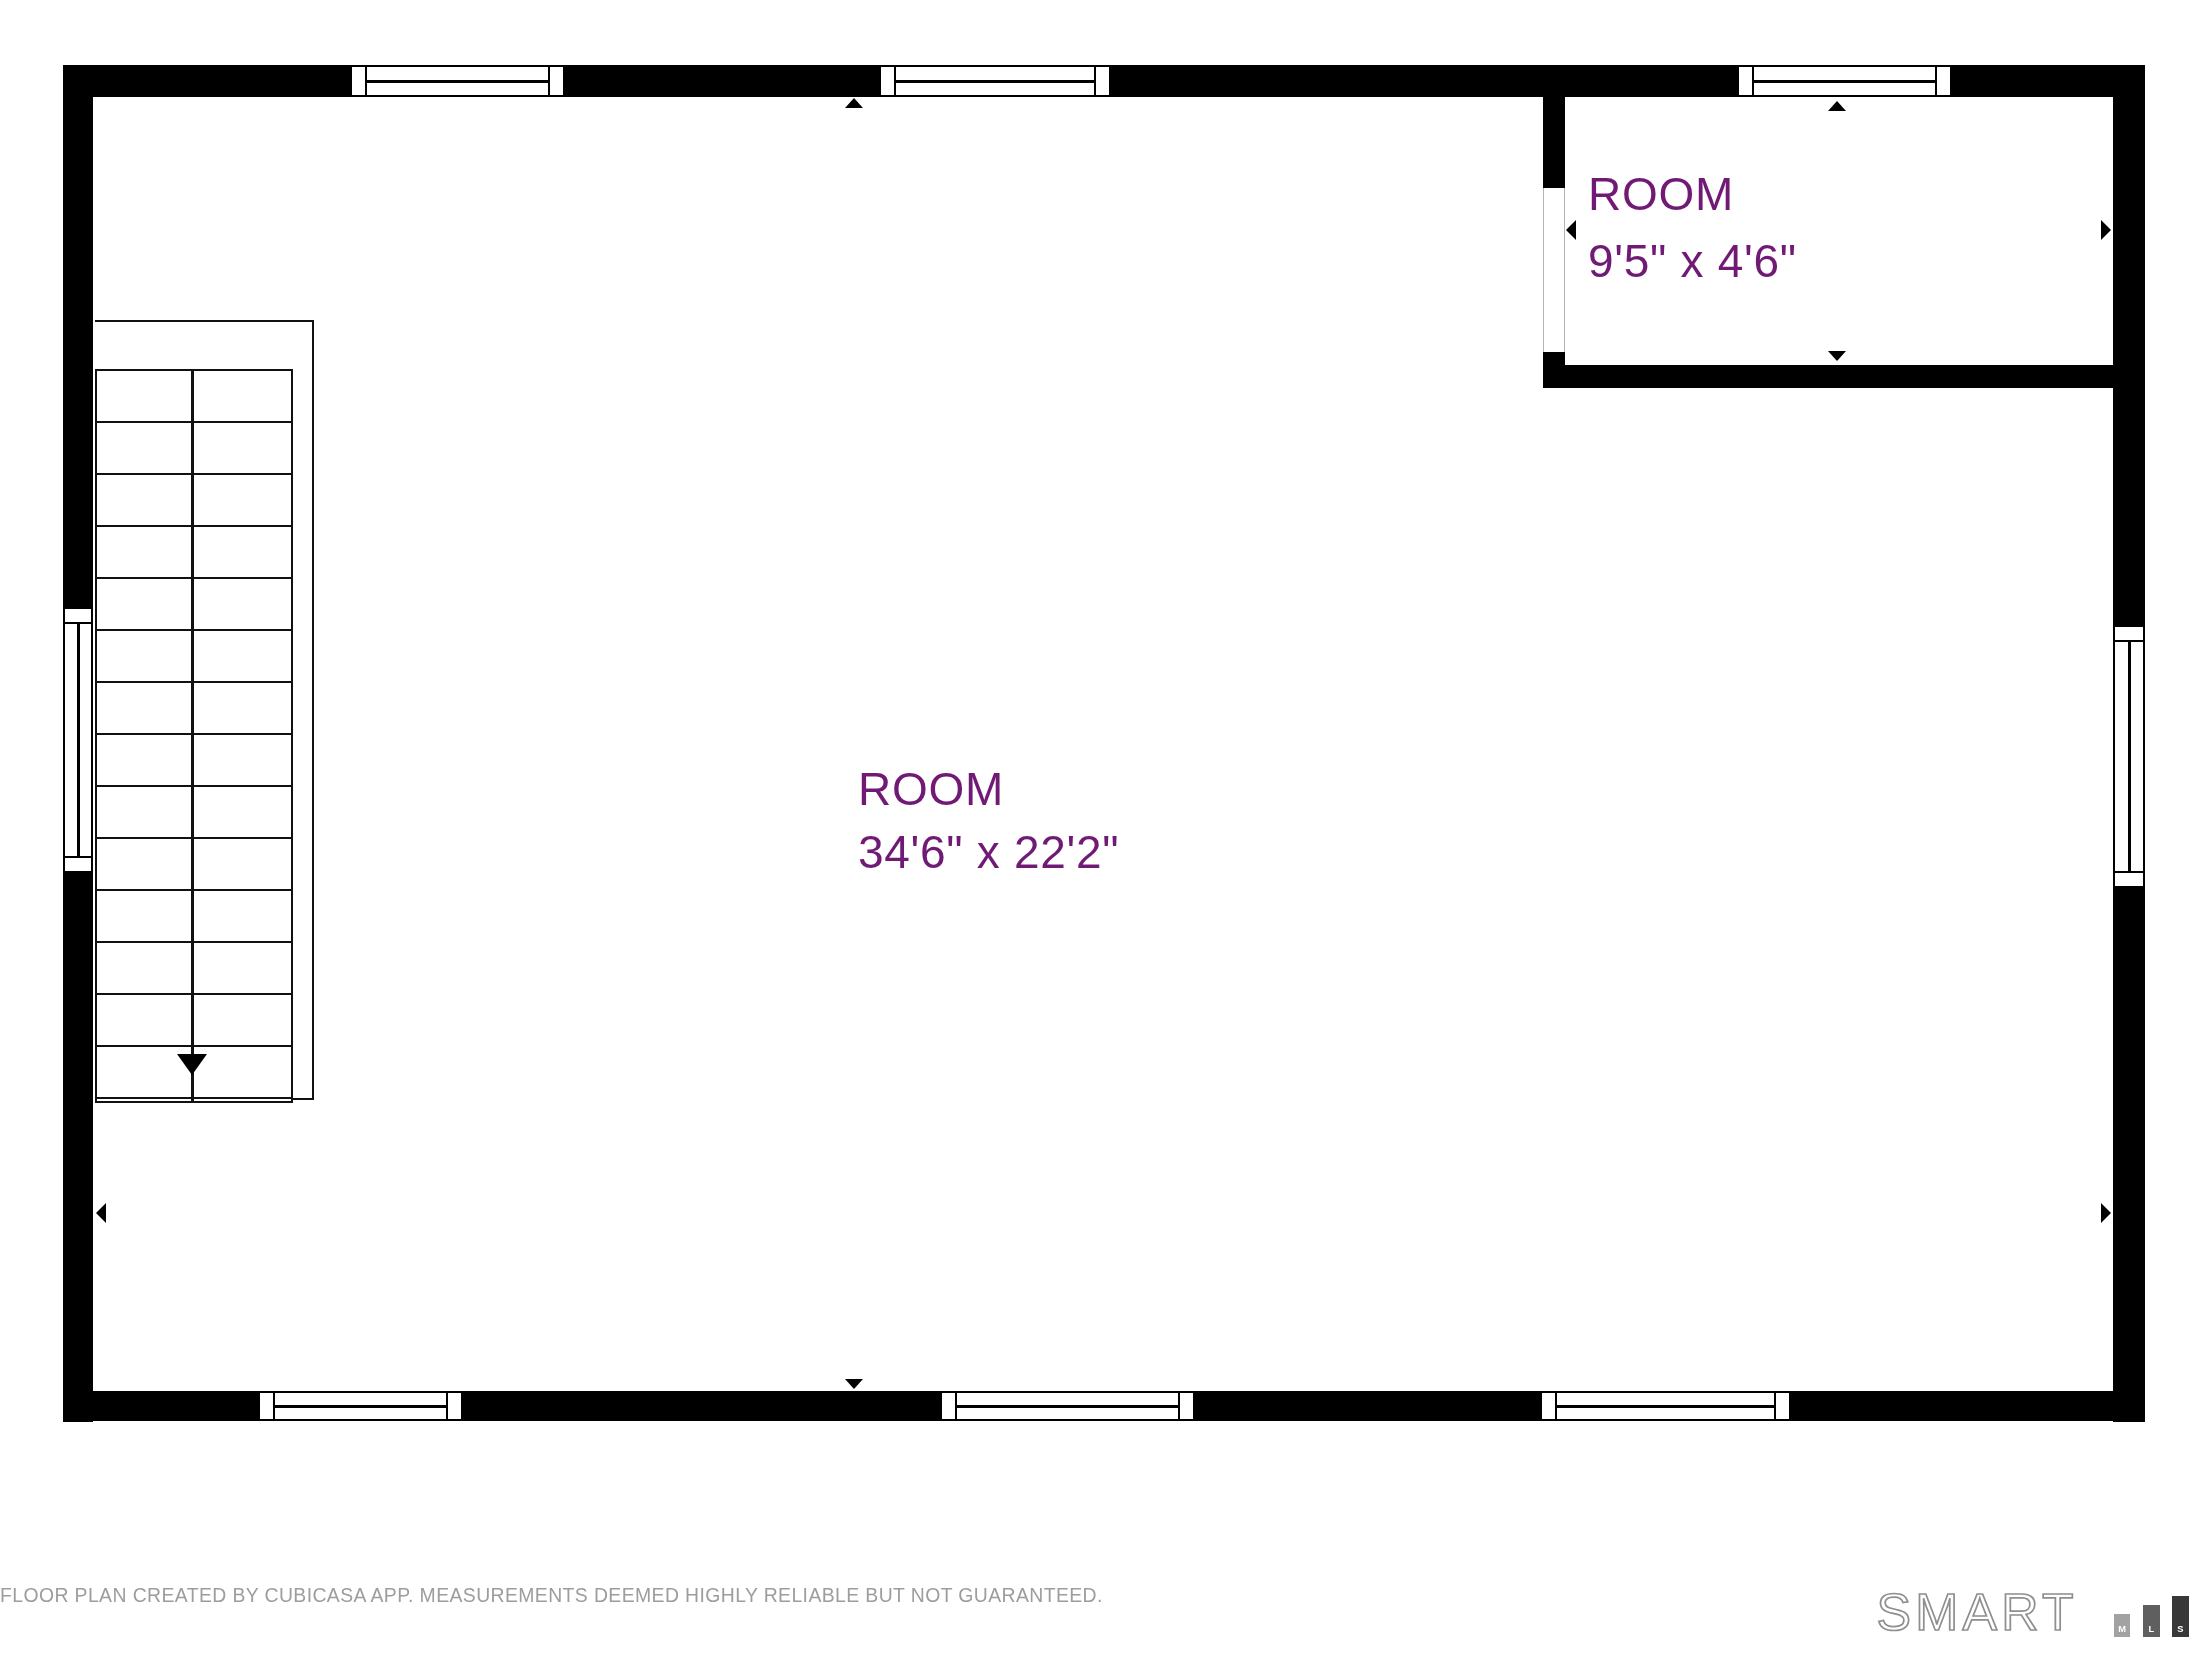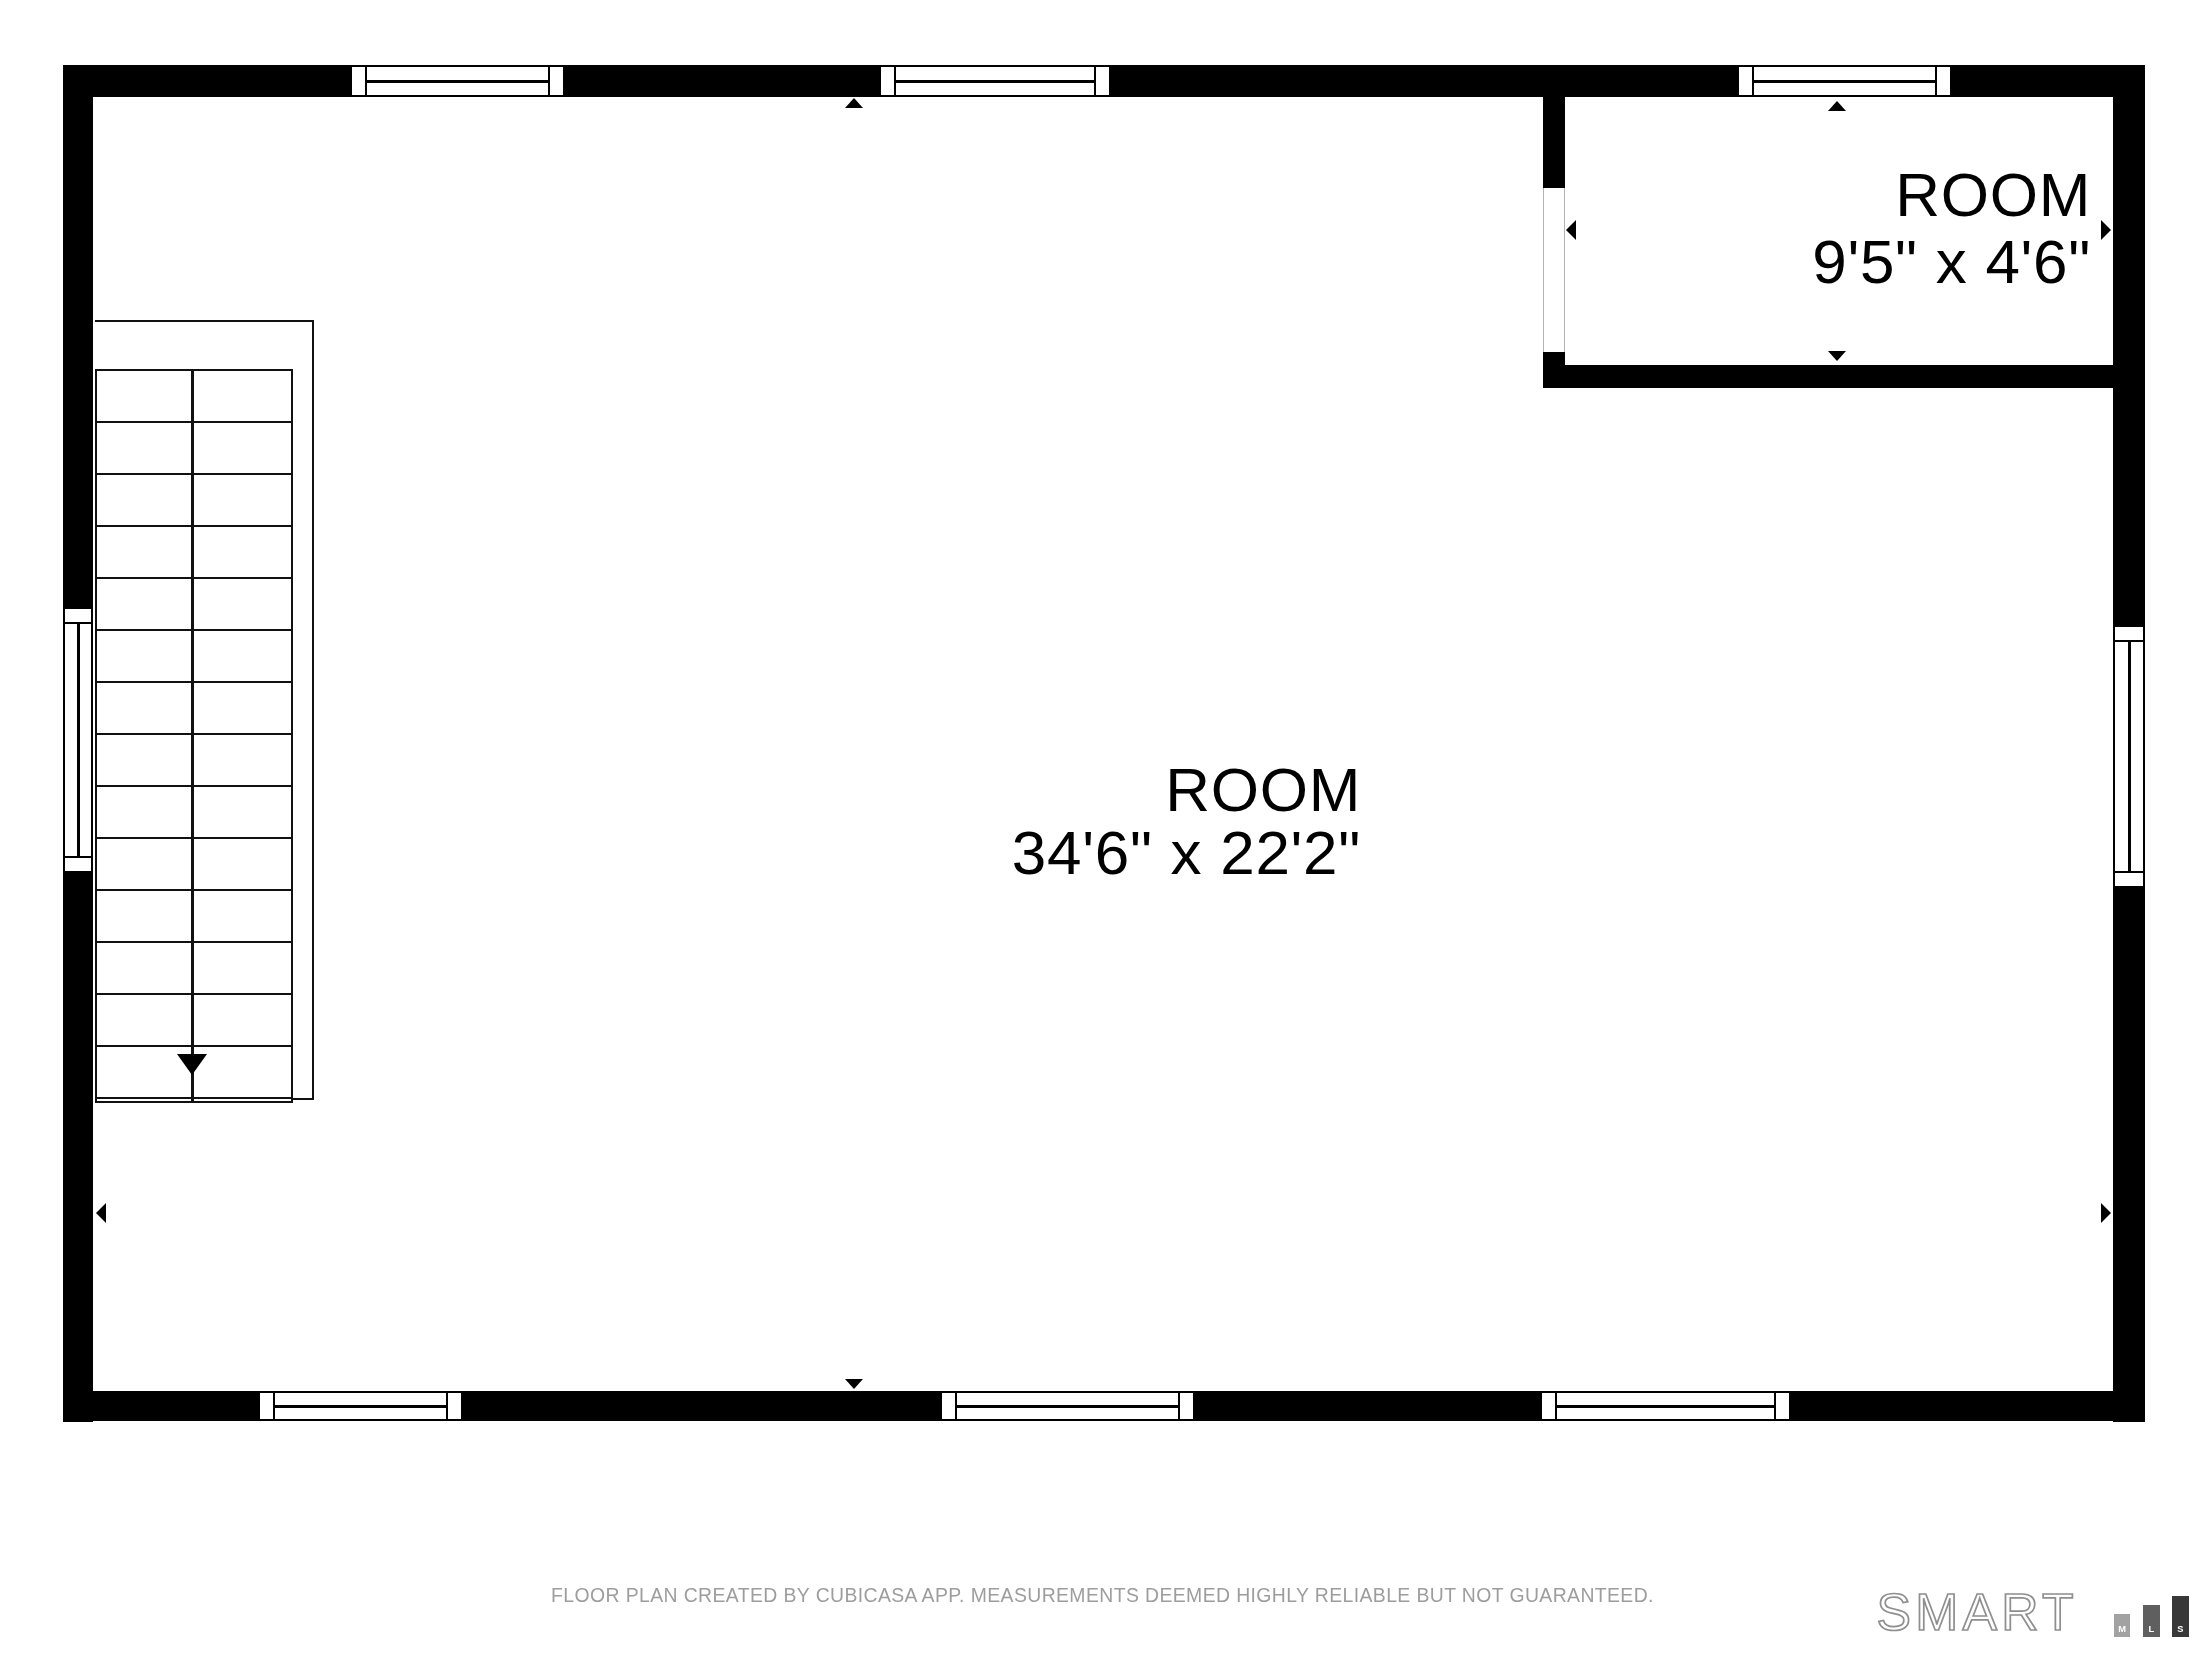--- a/index.html
+++ b/index.html
@@ -4,26 +4,26 @@
 <style>
   html,body{margin:0;padding:0;background:#ffffff;}
   #canvas{position:relative;width:2205px;height:1654px;background:#ffffff;overflow:hidden;
           font-family:"Liberation Sans", sans-serif;}
   .wall{position:absolute;background:#000000;}
   .win{position:absolute;background:#ffffff;border:2.2px solid #000000;box-sizing:border-box;}
   .win i{position:absolute;background:#000000;display:block;}
   .thin{position:absolute;background:#111111;}
   .jamb{position:absolute;background:#b3b3b3;}
   .tri{position:absolute;width:0;height:0;}
-  .room-label{position:absolute;width:503px;text-align:right;color:#000000;
-              font-size:62px;line-height:57px;letter-spacing:0.7px;}
+  .room-label{position:absolute;width:503px;text-align:left;color:#701a75;
+              font-size:46px;line-height:57px;letter-spacing:0.7px;}
   .stairs-grid{position:absolute;left:95px;top:369px;width:198px;height:734px;
                border:2.2px solid #111111;box-sizing:border-box;
                background:repeating-linear-gradient(to bottom,#ffffff 0px,#ffffff 50px,#111111 50px,#111111 52px);}
-  .footer-text{position:absolute;left:0;right:0;top:1584px;text-align:center;
+  .footer-text{position:absolute;left:0;right:0;top:1584px;
                font-size:19.4px;letter-spacing:0.4px;color:#9d9d9d;}
   .mls-bar{position:absolute;display:flex;align-items:flex-end;justify-content:center;
            color:#ffffff;font-size:9.3px;font-weight:bold;padding-bottom:2.9px;box-sizing:border-box;}
 </style>
 </head>
 <body>
 
 <div id="canvas">
 
   <div class="wall" style="left:63px;top:65px;width:2081px;height:32px;"></div>

